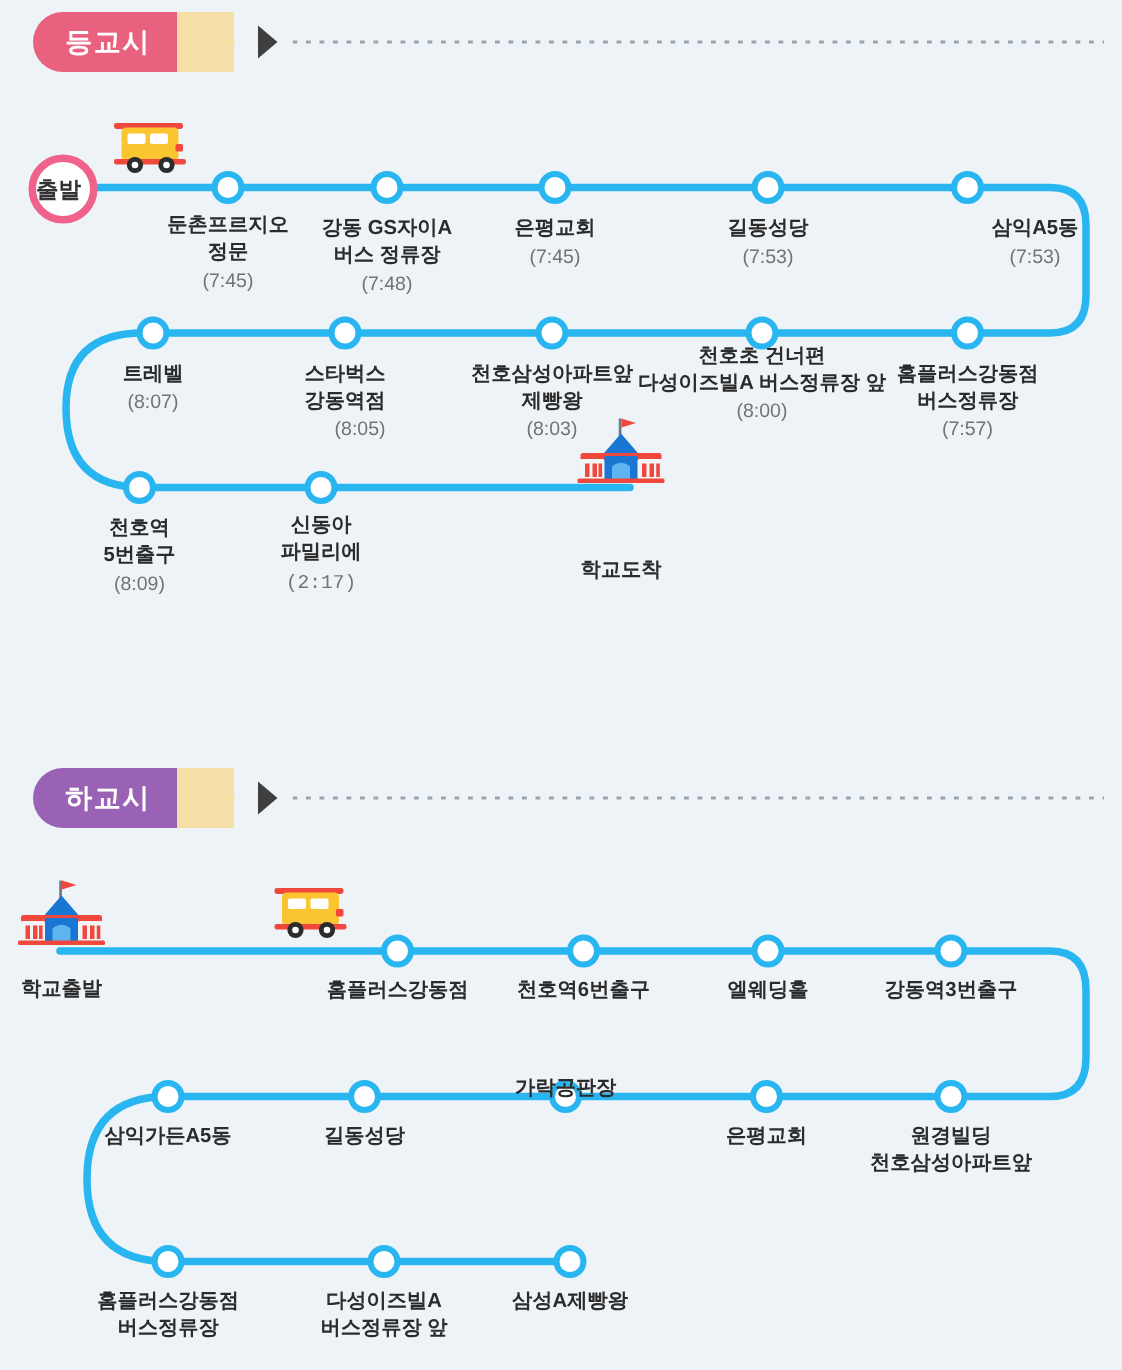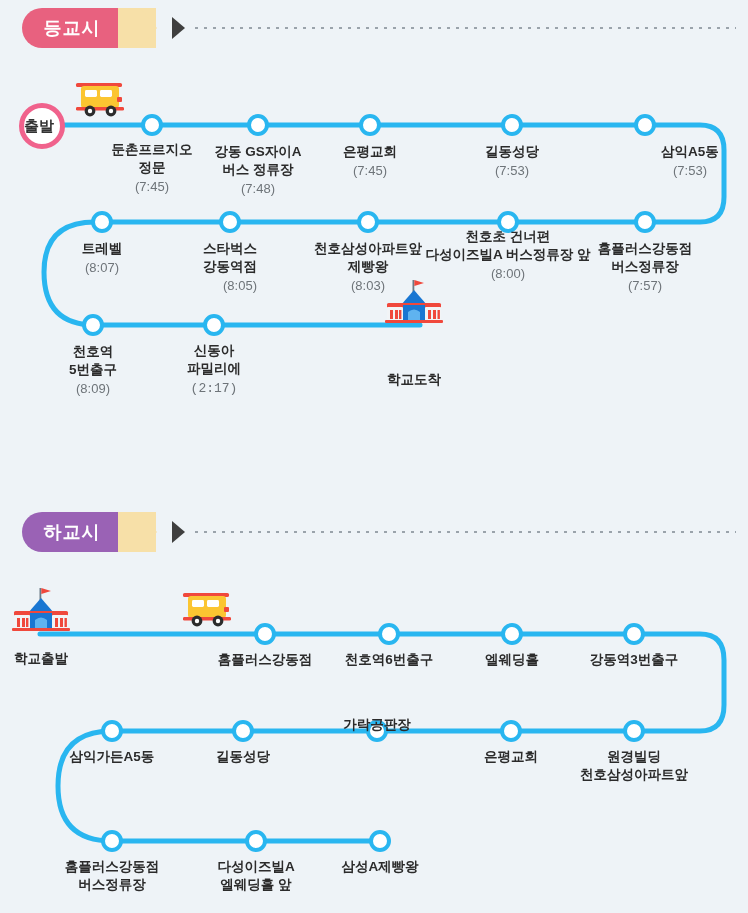--- a/index.html
+++ b/index.html
@@ -338,21 +338,21 @@
 
   <div class="stop" style="left:112px;top:841px;"></div>
   <div class="stop-label" style="left:112px;top:858px;">
     <span>홈플러스강동점</span><br>
     <span>버스정류장</span>
   </div>
 
   <div class="stop" style="left:256px;top:841px;"></div>
   <div class="stop-label" style="left:256px;top:858px;">
     <span>다성이즈빌A</span><br>
-    <span>엘웨딩홀 앞</span>
+    <span>버스정류장 앞</span>
   </div>
 
   <div class="stop" style="left:380px;top:841px;"></div>
   <div class="stop-label" style="left:380px;top:858px;">
     <span>삼성A제빵왕</span>
   </div>
 
 </div>
 
 </body></html>

